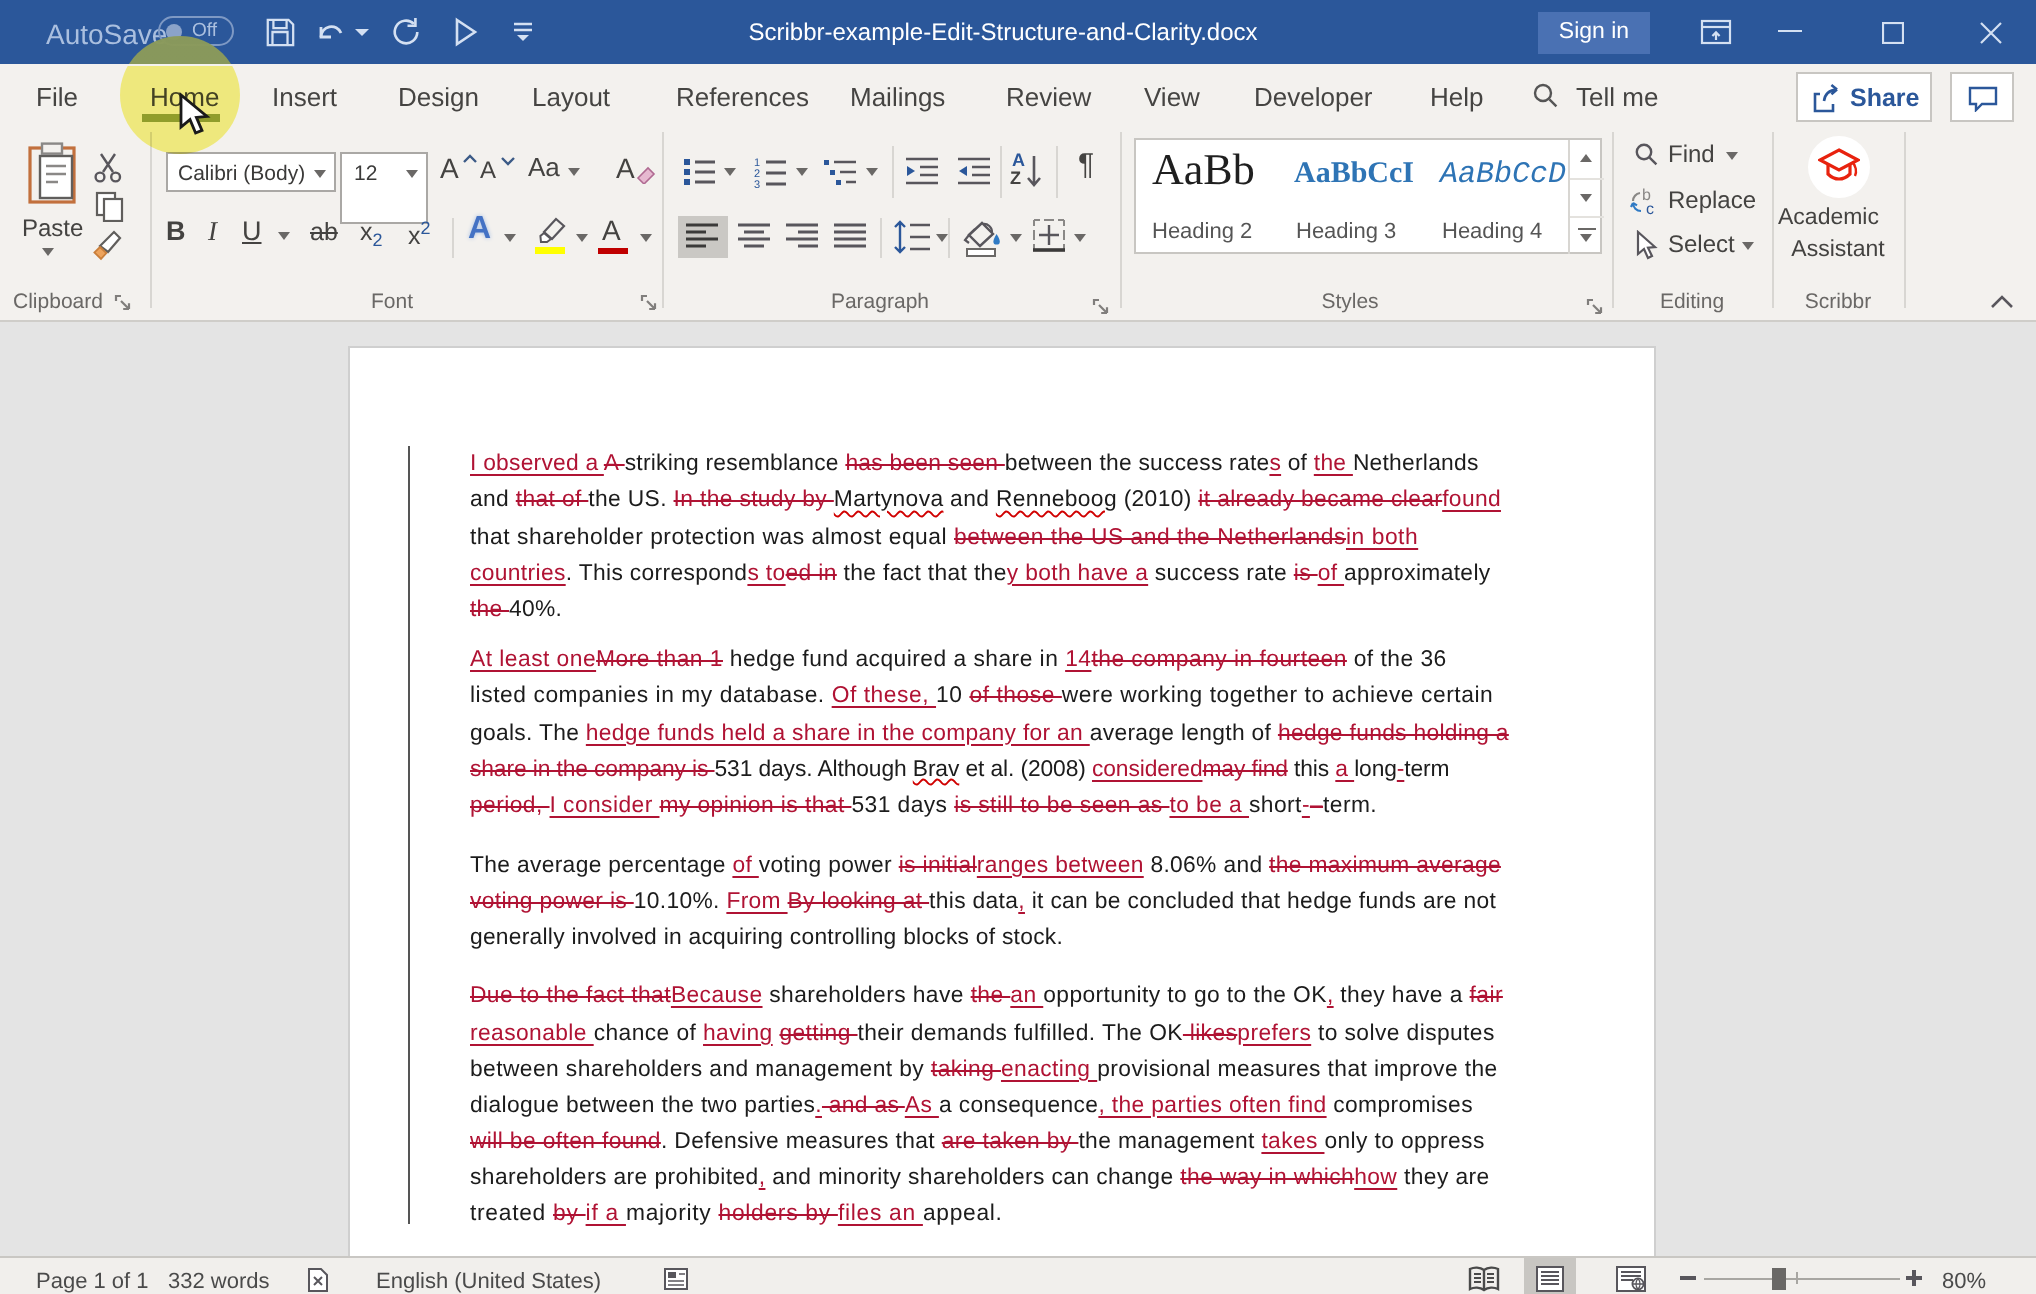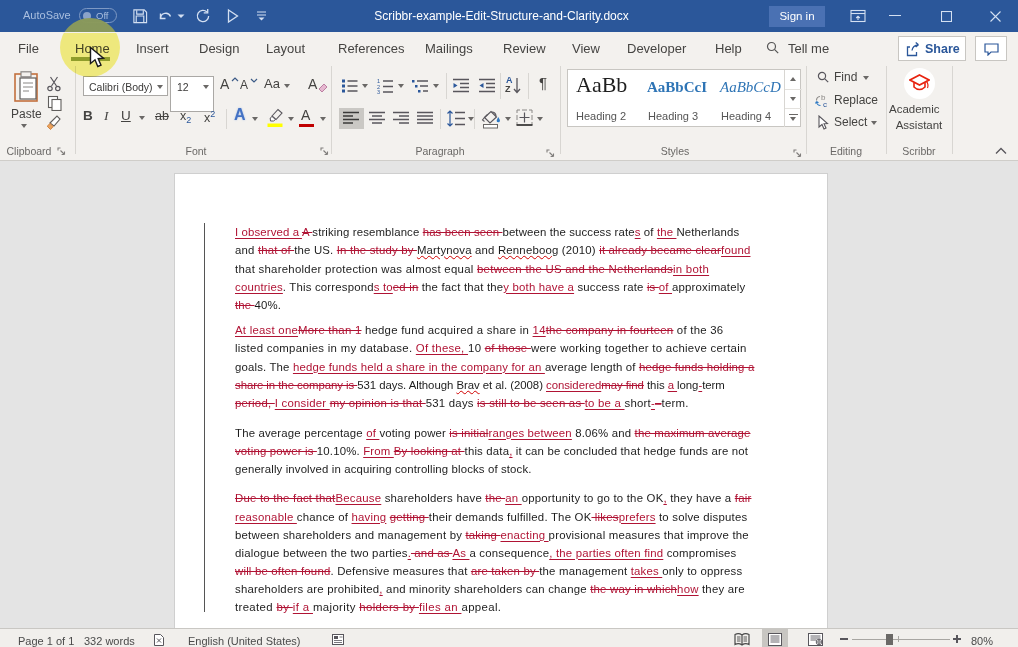--- a/index.html
+++ b/index.html
@@ -1,19 +1,19 @@
 <!DOCTYPE html>
 <html><head>
 <meta charset="utf-8">
 <style>
 * { margin:0; padding:0; box-sizing:border-box; }
 html,body { width:1018px; height:647px; overflow:hidden; }
 body { position:relative; font-family:"Liberation Sans", sans-serif; background:#e4e4e4; }
 #titlebar { position:absolute; left:0; top:0; width:1018px; height:32px; background:#2b579a; overflow:hidden; border-bottom:0; }
-.tbtxt { position:absolute; color:#aabfdf; font-size:11px; top:8px; }
+.tbtxt { position:absolute; color:#aabfdf; font-size:14px; top:8px; }
 #doctitle { position:absolute; left:0; top:9px; width:1003px; text-align:center; color:#ffffff; font-size:12px; }
 #signin { position:absolute; left:769px; top:6px; width:56px; height:21px; background:#4a71b3; color:#fff; font-size:11.5px; text-align:center; line-height:21px; }
 #tabrow { position:absolute; left:0; top:32px; width:1018px; height:31px; background:#f3f1ee; }
 .tab { position:absolute; top:0; height:31px; line-height:33px; color:#454442; font-size:13px; }
 #ribbon { position:absolute; left:0; top:63px; width:1018px; height:98px; background:#f3f1ee; border-bottom:1px solid #cfcdc9; }
 .gdiv { position:absolute; top:3px; height:88px; width:1px; background:#d8d6d2; }
 .glabel { position:absolute; top:82px; font-size:10.5px; color:#6a6866; text-align:center; }
 .ricon { position:absolute; }
 .rtxt { position:absolute; color:#444341; }
 .combo { position:absolute; background:#fff; border:1px solid #aaa8a5; }
@@ -270,21 +270,21 @@
     </svg>
 </div>
 
 <div style="position:absolute;left:0;top:63px;width:1018px;height:98px;pointer-events:none;">
 
   <div style="position:absolute;left:567px;top:6px;width:234px;height:58px;background:#fff;border:1px solid #c8c6c2;">
     <div style="position:absolute;left:8px;top:2px;width:60px;font-family:'Liberation Serif',serif;font-size:22px;color:#1f1f1f;">AaBb</div>
     <div style="position:absolute;left:8px;top:40px;font-size:11px;color:#555;">Heading 2</div>
     <div style="position:absolute;left:79px;top:9px;width:62px;font-family:'Liberation Serif',serif;font-weight:bold;font-size:15px;color:#2e74b5;">AaBbCcI</div>
     <div style="position:absolute;left:80px;top:40px;font-size:11px;color:#555;">Heading 3</div>
-    <div style="position:absolute;left:152px;top:9px;width:62px;font-family:Liberation Serif, serif;font-style:italic;font-size:15px;color:#2e74b5;">AaBbCcD</div>
+    <div style="position:absolute;left:152px;top:9px;width:62px;font-family:Liberation Mono, monospace;font-style:italic;font-size:15px;color:#2e74b5;">AaBbCcD</div>
     <div style="position:absolute;left:153px;top:40px;font-size:11px;color:#555;">Heading 4</div>
     <div style="position:absolute;left:216px;top:0;width:17px;height:57px;border-left:1px solid #d8d6d2;">
       <div style="position:absolute;left:0;top:0;width:17px;height:19px;">
           <div class="carr" style="left:5px;top:7px;transform:rotate(180deg);"></div>
         </div>
       <div style="position:absolute;left:0;top:19px;width:17px;height:19px;border-top:1px solid #e4e2de;">
           <div class="carr" style="left:5px;top:7px;"></div>
         </div>
       <div style="position:absolute;left:0;top:38px;width:17px;height:19px;border-top:1px solid #e4e2de;">
           <div style="position:absolute;left:4px;top:5px;width:9px;height:1.2px;background:#6a6866;"></div>

